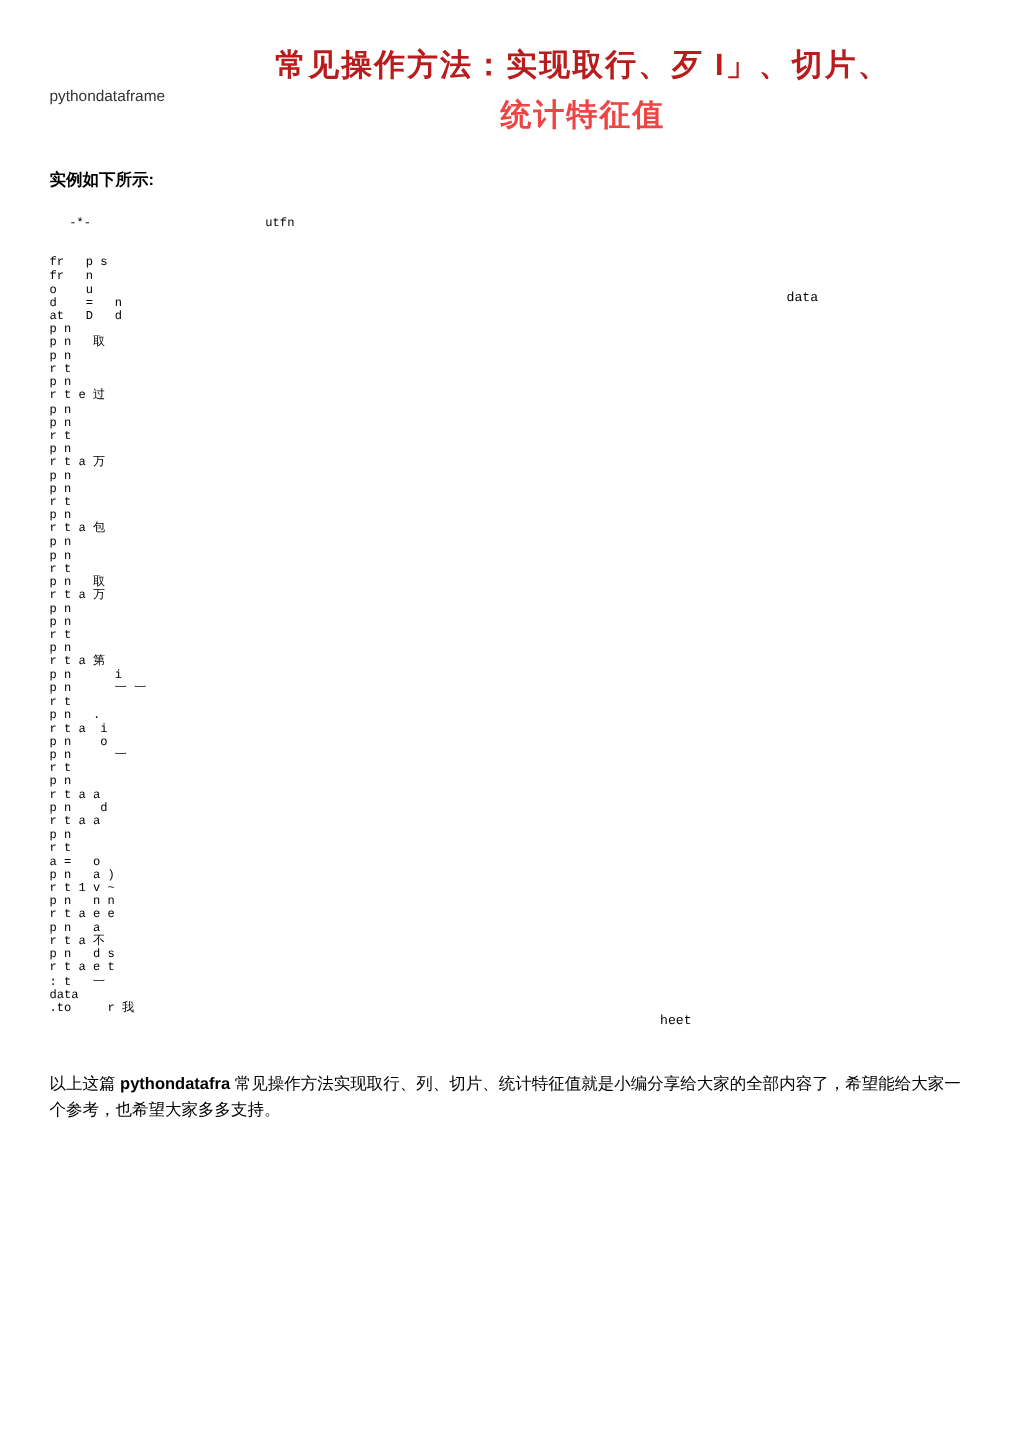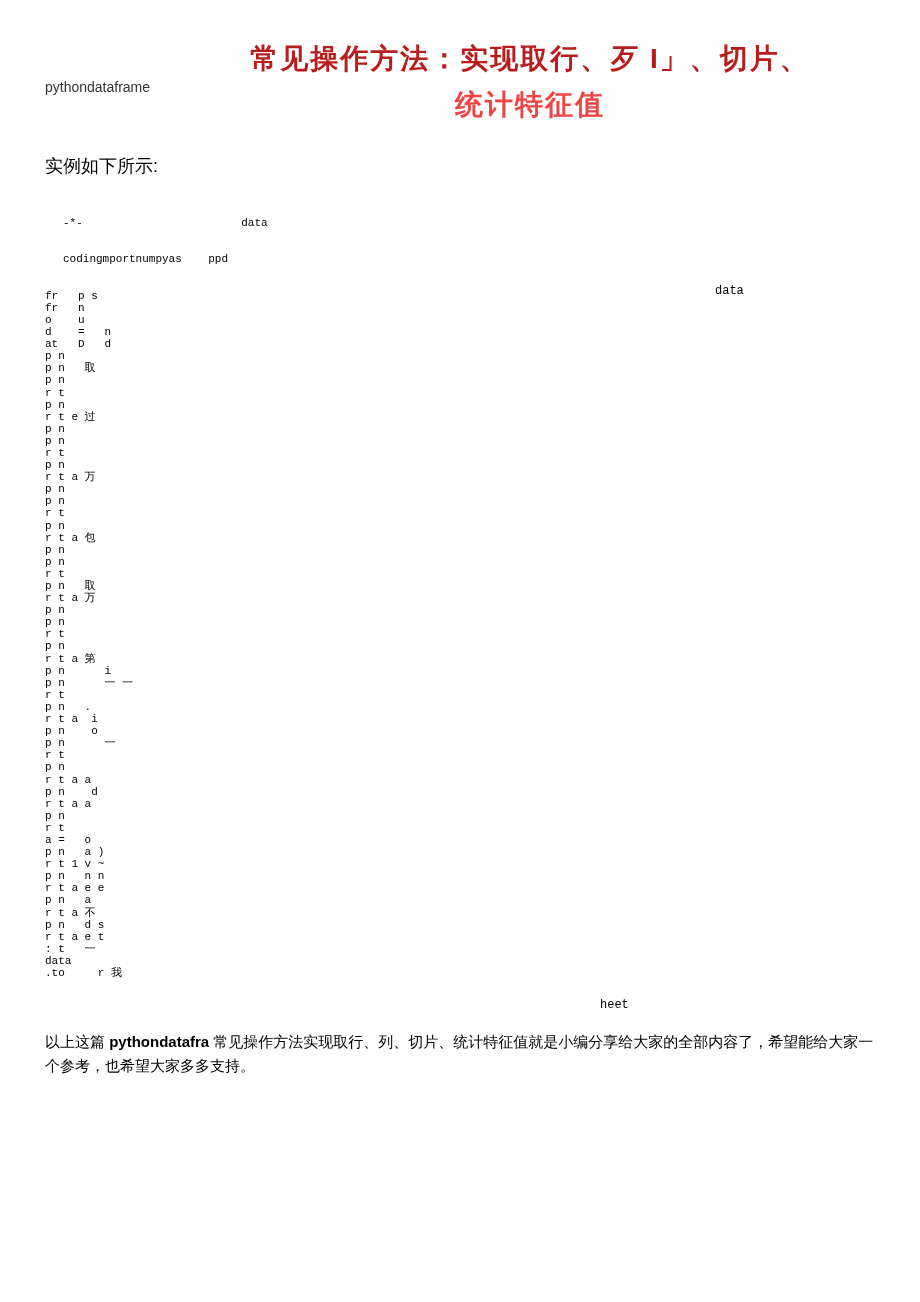--- a/index.html
+++ b/index.html
@@ -37,23 +37,23 @@
       letter-spacing: 2px;
     }
     .title-line2 {
       font-size: 28px;
       font-weight: bold;
       color: #ef4444;
       letter-spacing: 2px;
       margin-top: 8px;
     }
     .intro {
-      font-size: 18px;
+      font-size: 15px;
       color: #000;
-      margin-bottom: 15px;
+      font-weight: bold;
     }
     .code-block {
       font-family: "Courier New", monospace;
       font-size: 11px;
       line-height: 1.1;
       white-space: pre;
       color: #000;
       margin-bottom: 15px;
       position: relative;
     }
@@ -62,21 +62,21 @@
     }
     .float-text-1 {
       position: absolute;
       left: 670px;
       top: 92px;
       font-size: 12px;
     }
     .float-text-2 {
       position: absolute;
       left: 555px;
-      bottom: 3px;
+      bottom: 24px;
       font-size: 12px;
     }
     .footer-text {
       font-size: 15px;
       color: #000;
       line-height: 1.6;
     }
     .bold {
       font-weight: bold;
     }
@@ -88,22 +88,21 @@
   <div class="header-label">pythondataframe</div>
   <div class="title-block">
     <div class="title-line1">常见操作方法：实现取行、歹 I」、切片、</div>
     <div class="title-line2">统计特征值</div>
   </div>
 </div>
 
 <div class="intro">实例如下所示:</div>
 
 <div class="code-block">
-  <div class="code-indent">-*-                        data</div>
-  <div class="code-indent">codingmportnumpyas    ppd</div>
+  <div class="code-indent">-*-                        utfn</div>
   <div>fr   p s
 fr   n
 o    u
 d    =   n
 at   D   d
 p n
 p n   取
 p n
 r t
 p n

